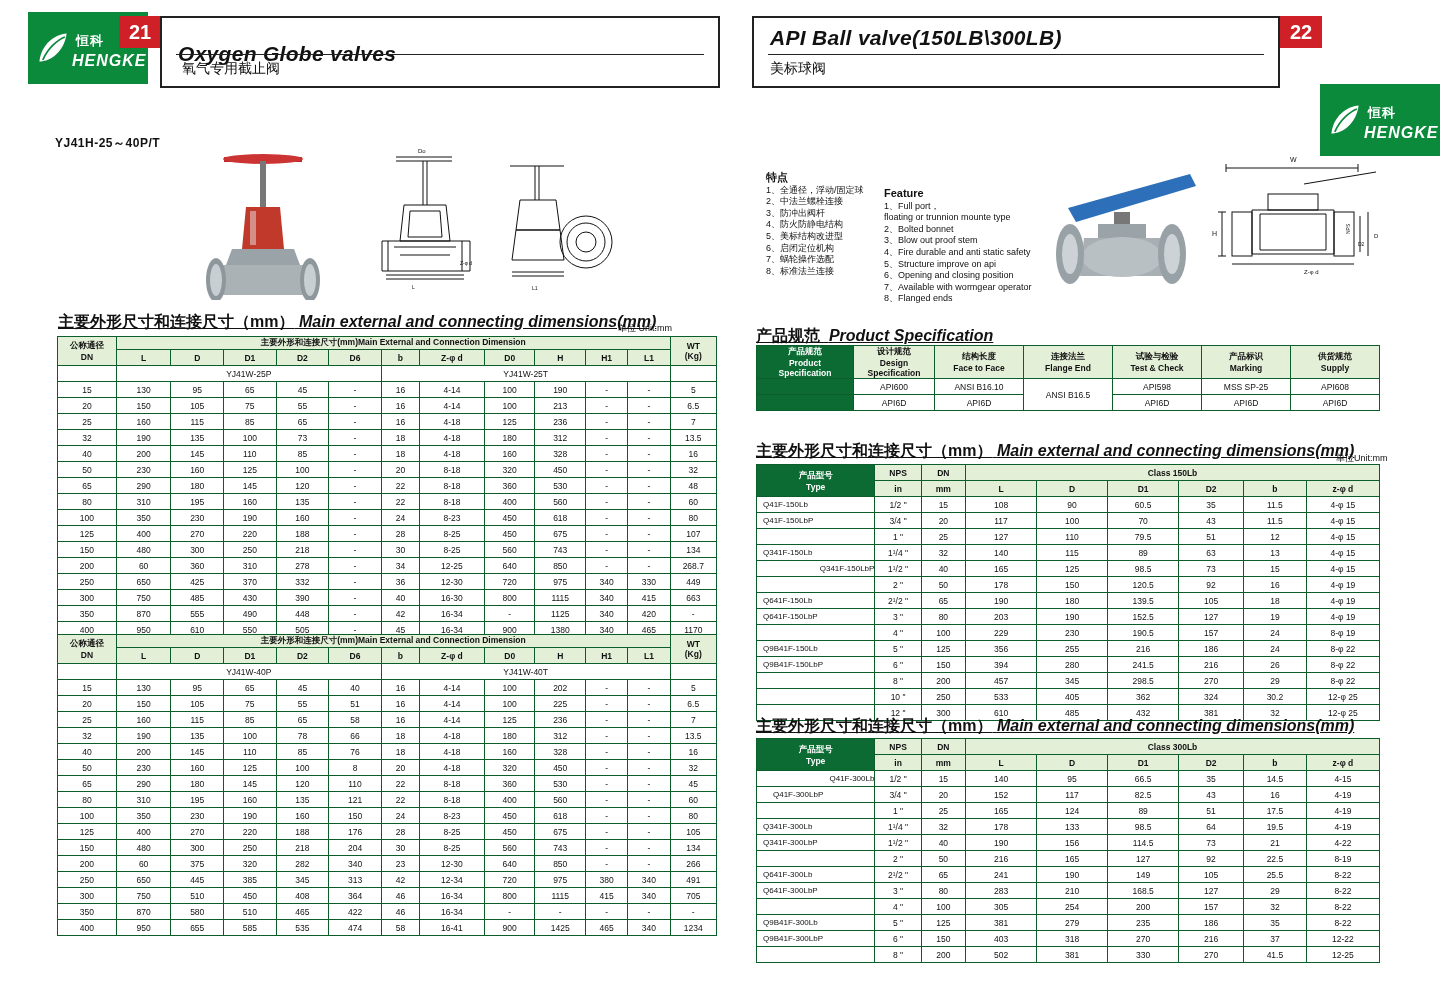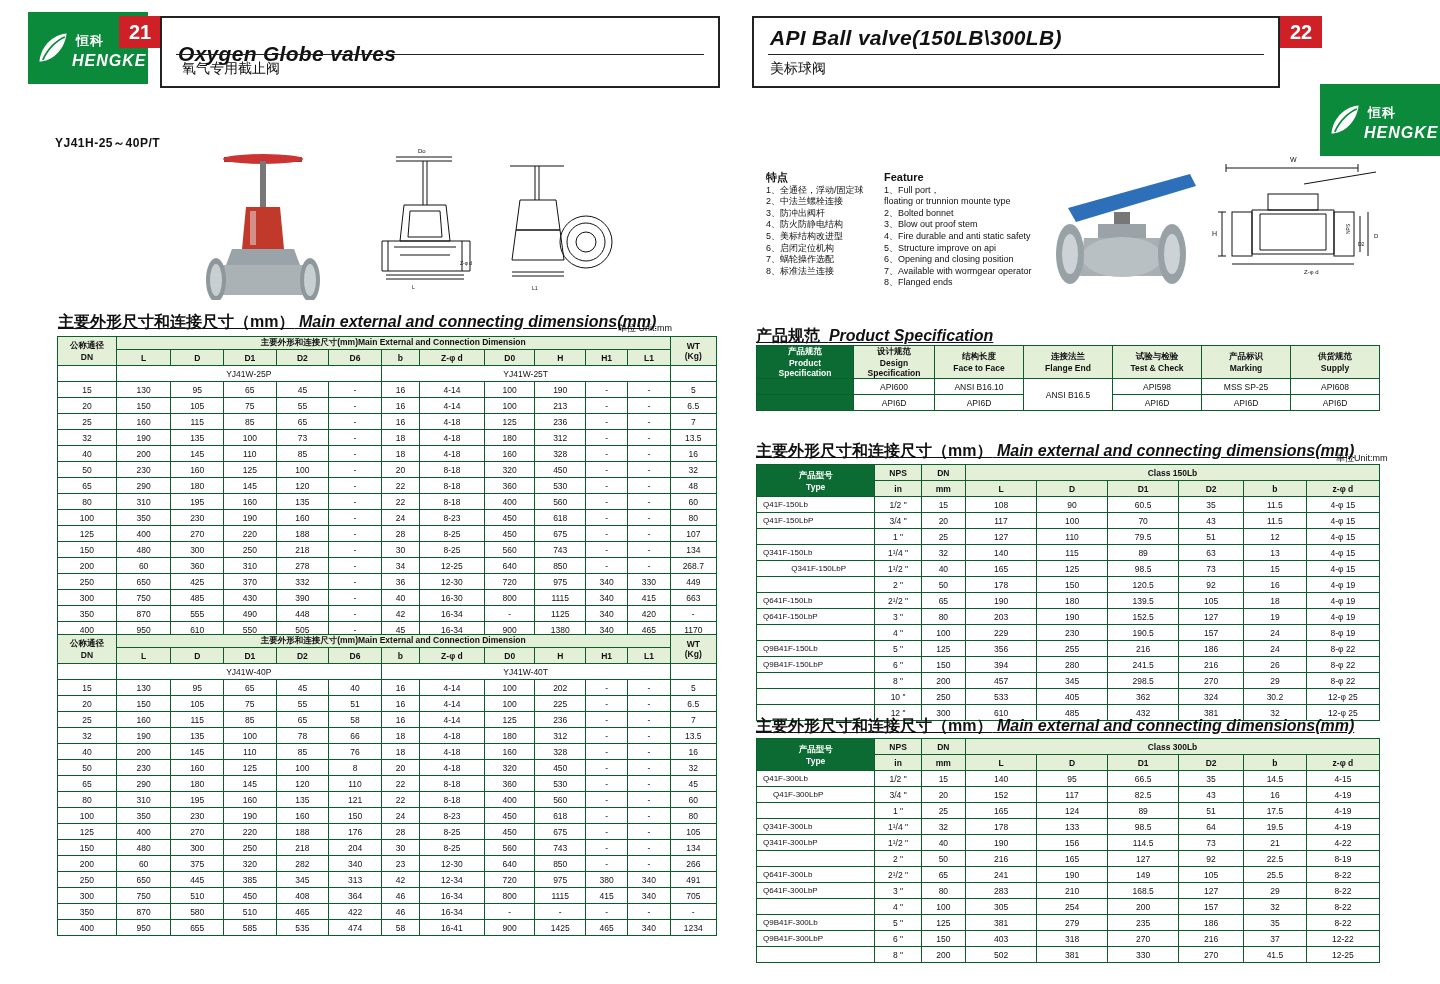--- a/index.html
+++ b/index.html
@@ -702,21 +702,21 @@
       <div>1、全通径，浮动/固定球</div>
       <div>2、中法兰螺栓连接</div>
       <div>3、防冲出阀杆</div>
       <div>4、防火防静电结构</div>
       <div>5、美标结构改进型</div>
       <div>6、启闭定位机构</div>
       <div>7、蜗轮操作选配</div>
       <div>8、标准法兰连接</div>
     </div>
 </div>
-<div class="feat" style="left:884px;top:172px;width:150px;">
+<div class="feat" style="left:884px;top:188px;width:150px;">
   <b>Feature</b>
   <div>
       <div>1、Full port，</div>
       <div>     floating or trunnion mounte type</div>
       <div>2、Bolted bonnet</div>
       <div>3、Blow out proof stem</div>
       <div>4、Fire durable and anti static safety</div>
       <div>5、Structure improve on api</div>
       <div>6、Opening and closing position</div>
       <div>7、Available with wormgear operator</div>
@@ -886,21 +886,21 @@
         <td>1¹/4 "</td>
         <td>32</td>
         <td>140</td>
         <td>115</td>
         <td>89</td>
         <td>63</td>
         <td>13</td>
         <td>4-φ 15</td>
       </tr>
       <tr>
-        <td style="text-align: center; padding-left: 6px; font-size: 8px;">Q341F-150LbP</td>
+        <td style="text-align: right; padding-left: 6px; font-size: 8px;">Q341F-150LbP</td>
         <td>1¹/2 "</td>
         <td>40</td>
         <td>165</td>
         <td>125</td>
         <td>98.5</td>
         <td>73</td>
         <td>15</td>
         <td>4-φ 15</td>
       </tr>
       <tr>
@@ -1026,21 +1026,21 @@
     <td class="hdr-green" style="width:68px;">L</td>
     <td class="hdr-green" style="width:68px;">D</td>
     <td class="hdr-green" style="width:68px;">D1</td>
     <td class="hdr-green" style="width:62px;">D2</td>
     <td class="hdr-green" style="width:60px;">b</td>
     <td class="hdr-green" style="width:70px;">z-φ d</td>
   </tr>
   </tbody>
     <tbody>
       <tr>
-        <td style="text-align: left; padding-left: 6px; font-size: 8px;">Q41F-300Lb</td>
+        <td style="text-align: right; padding-left: 6px; font-size: 8px;">Q41F-300Lb</td>
         <td>1/2 "</td>
         <td>15</td>
         <td>140</td>
         <td>95</td>
         <td>66.5</td>
         <td>35</td>
         <td>14.5</td>
         <td>4-15</td>
       </tr>
       <tr>

